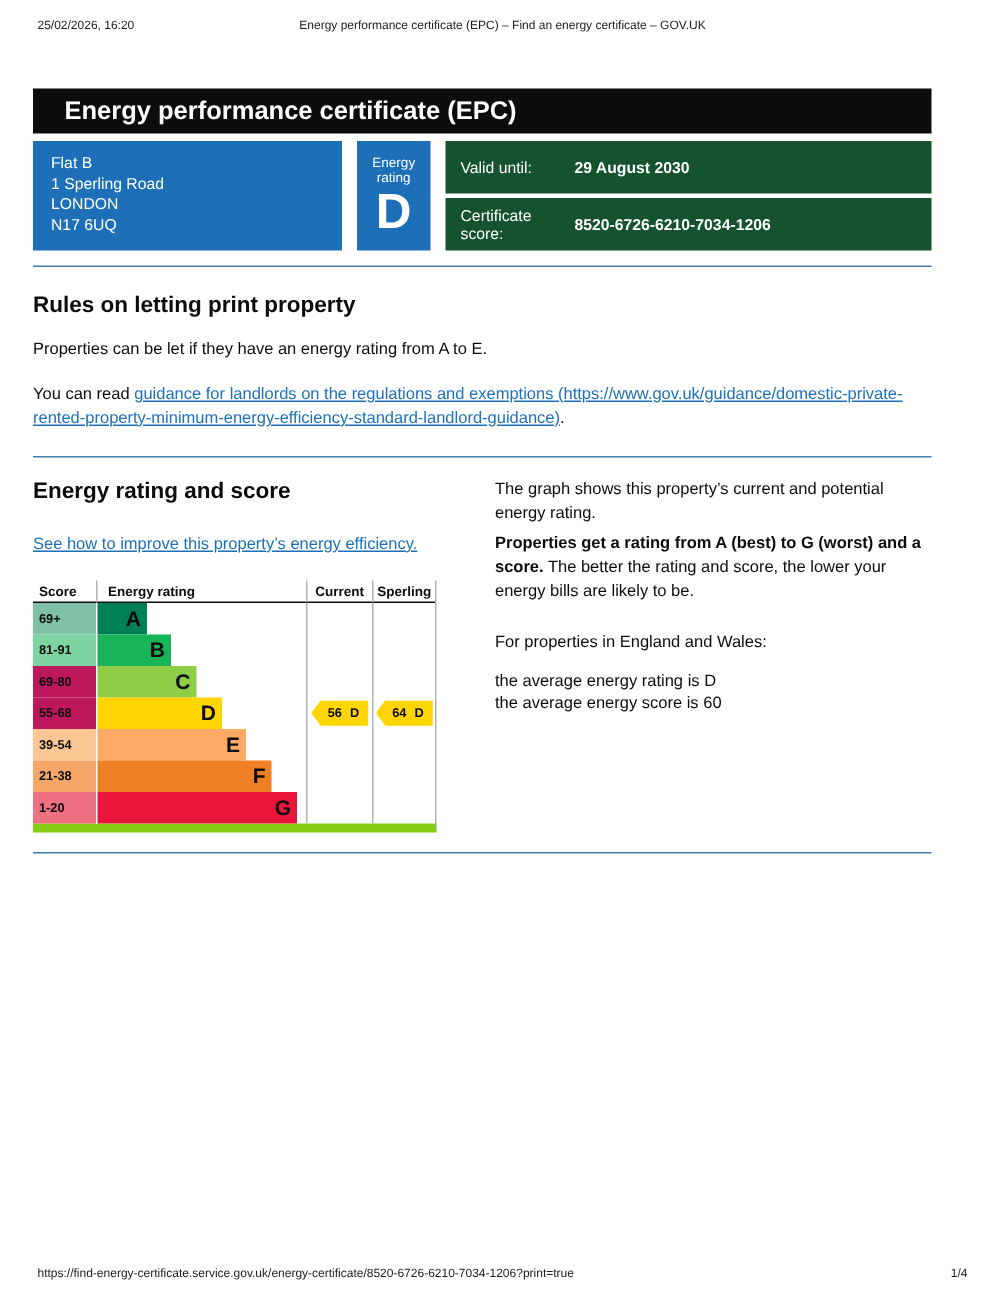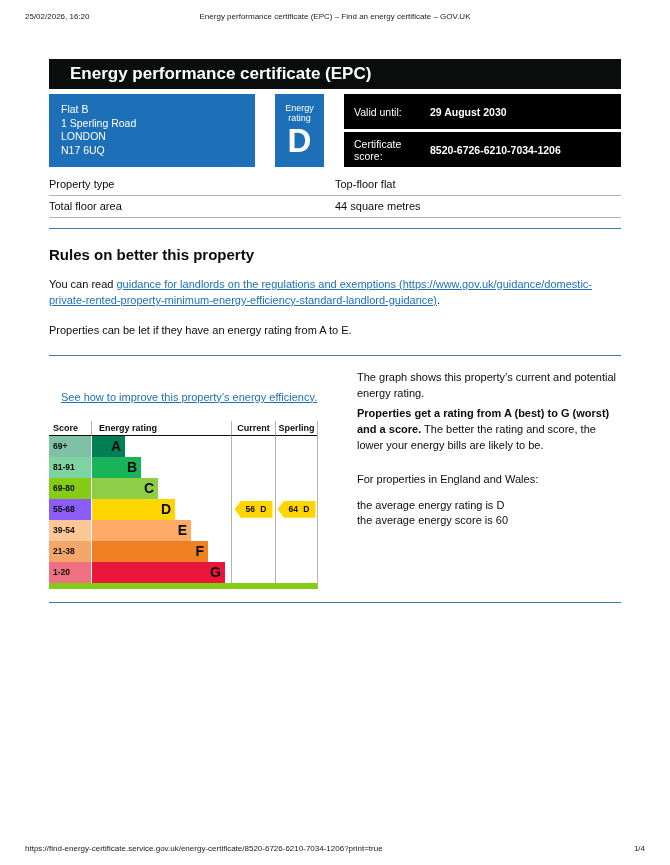--- a/index.html
+++ b/index.html
@@ -16,51 +16,51 @@
     display:grid; grid-template-columns:1fr auto 1fr;
     font-size:8px; color:#1a1a1a;
   }
   .print-header .ph-right { text-align:right; }
   .print-footer {
     position:absolute; bottom:12px; left:25px; right:25px;
     display:flex; justify-content:space-between;
     font-size:8px; color:#1a1a1a;
   }
   
-  .page { padding:59px 49px 0 49px; }
+  .page { padding:59px 49px 0 22px; }
   .title-bar {
     background:#0b0c0c; color:#fff; height:30px; line-height:30px;
     font-size:17px; font-weight:bold; padding-left:21px;
   }
   
-  .summary { display:flex; gap:20px; margin-top:5px; height:73px; }
+  .summary { display:flex; gap:10px; margin-top:5px; height:73px; }
   .summary .cell { background:#1d70b8; color:#fff; }
   .addr-cell { width:206px; padding:9px 12px; font-size:10.5px; line-height:1.3; }
   .rating-cell { width:49px; text-align:center; padding-top:9px; }
   .rating-cell .rating-label { font-size:9px; display:block; }
   .rating-cell .rating-letter { font-size:33px; font-weight:bold; line-height:1.1; display:block; }
   .meta-cell { flex:1; display:flex; flex-direction:column; gap:3px; background:#fff !important; }
-  .meta-row { background:#000000; flex:1; display:flex; align-items:center; font-size:10.5px; }
+  .meta-row { background:#14532d; flex:1; display:flex; align-items:center; font-size:10.5px; }
   .meta-row .m-label { width:86px; padding-left:10px; }
   .meta-row .m-value { font-weight:bold; }
   
   .prop-table { margin-top:7px; font-size:11px; }
   .prop-row { display:flex; padding:3px 0; border-bottom:1px solid #b1b4b6; line-height:15px; }
   .prop-row .p-label { width:50%; }
   .prop-row .p-value { width:50%; }
   hr.rule { border:none; border-top:1px solid #407ca9; margin-top:10px; }
   
   h2.sec { font-size:15px; font-weight:bold; margin-top:17px; }
   p.body { font-size:11px; line-height:1.45; margin-top:14px; }
   a.lnk { color:#1d70b8; text-decoration:underline; }
   .two-col { display:flex; gap:36px; margin-top:14px; }
   .col-left { width:272px; }
   .col-right { flex:1; }
   .col-left h2.sec, .col-right p.first { margin-top:0; }
-  p.improve { font-size:11px; line-height:1.45; margin-top:20px;margin-left:12px; }
+  p.improve { font-size:11px; line-height:1.45; margin-top:20px; }
   p.avg-lines { font-size:11px; line-height:1.32; margin-top:11px; }
   hr.rule.bottom { margin-top:13px; }
   
   .chart {
     margin-top:15px; width:269px;
     display:grid;
     grid-template-columns:42px 140px 44px 42px;
     grid-template-rows:15px repeat(7,21px);
     border-bottom:6px solid #84cc16; border-right:1px solid #b1b4b6;
   }
@@ -110,41 +110,32 @@
         <span class="m-label">Valid until:</span>
         <span class="m-value">29 August 2030</span>
       </div>
       <div class="meta-row">
         <span class="m-label">Certificate score:</span>
         <span class="m-value">8520-6726-6210-7034-1206</span>
       </div>
     </div>
   </div>
 
-  <div class="prop-table">
-    <div class="prop-row">
-      <span class="p-label">Property type</span>
-      <span class="p-value">Top-floor flat</span>
-    </div>
-    <div class="prop-row">
-      <span class="p-label">Total floor area</span>
-      <span class="p-value">44 square metres</span>
-    </div>
-  </div>
 
   <hr class="rule">
 
-  <h2 class="sec">Rules on better this property</h2>
+  <h2 class="sec">Rules on letting print property</h2>
+  <p class="body">Properties can be let if they have an energy rating from A to E.</p>
   <p class="body"><span>You can read </span><a class="lnk" href="#">guidance for landlords on the regulations and exemptions (https://www.gov.uk/guidance/domestic-private-rented-property-minimum-energy-efficiency-standard-landlord-guidance)</a><span>.</span></p>
-  <p class="body">Properties can be let if they have an energy rating from A to E.</p>
 
   <hr class="rule" style="margin-top:16px;">
 
   <div class="two-col">
     <div class="col-left">
+      <h2 class="sec">Energy rating and score</h2>
       <p class="improve"><a class="lnk" href="#">See how to improve this property’s energy efficiency.</a></p>
       <div class="chart" id="epc-chart">
           <div class="hcell h0">Score</div>
           <div class="hcell h1">Energy rating</div>
           <div class="hcell h2">Current</div>
           <div class="hcell h3">Sperling</div>
           <div class="scell" style="background: rgb(127, 192, 166);">69+</div>
           <div class="bcell">
             <div class="bar" style="width: 33px; background: rgb(0, 128, 84);">
               <span class="letter">A</span>
@@ -153,29 +144,29 @@
           <div class="ccell"></div>
           <div class="ccell"></div>
           <div class="scell" style="background: rgb(125, 212, 160);">81-91</div>
           <div class="bcell">
             <div class="bar" style="width: 49px; background: rgb(25, 180, 89);">
               <span class="letter">B</span>
             </div>
           </div>
           <div class="ccell"></div>
           <div class="ccell"></div>
-          <div class="scell" style="background: #84cc16;">69-80</div>
+          <div class="scell" style="background: #be185d;">69-80</div>
           <div class="bcell">
             <div class="bar" style="width: 66px; background: rgb(141, 206, 70);">
               <span class="letter">C</span>
             </div>
           </div>
           <div class="ccell"></div>
           <div class="ccell"></div>
-          <div class="scell" style="background: #8b5cf6;">55-68</div>
+          <div class="scell" style="background: #be185d;">55-68</div>
           <div class="bcell">
             <div class="bar" style="width: 83px; background: rgb(255, 213, 0);">
               <span class="letter">D</span>
             </div>
           </div>
           <div class="ccell">
             <div class="arrow" style="background: rgb(255, 213, 0);">56 D</div>
           </div>
           <div class="ccell">
             <div class="arrow" style="background: rgb(255, 213, 0);">64 D</div>

